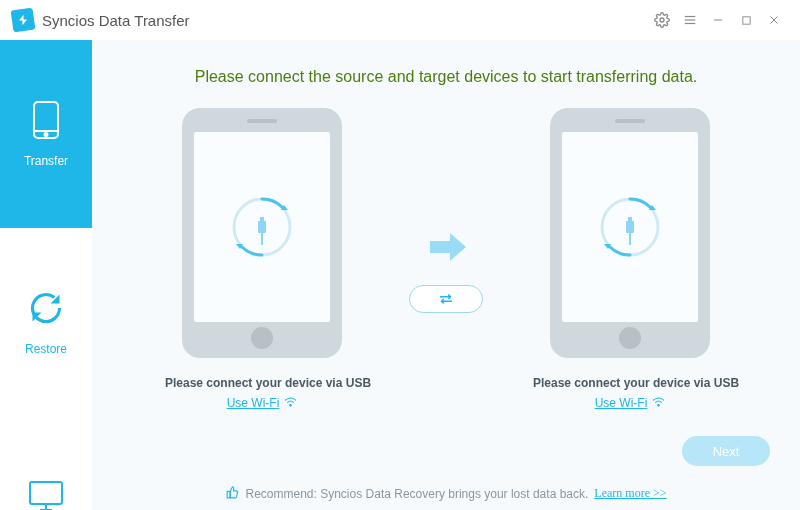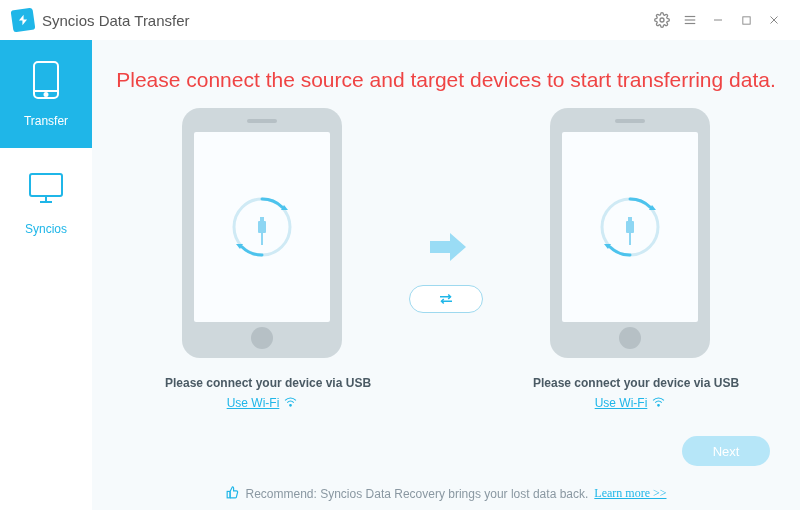--- a/index.html
+++ b/index.html
@@ -5,25 +5,25 @@
 * { margin: 0; padding: 0; box-sizing: border-box; font-family: "Segoe UI", Arial, sans-serif; }
 body { width: 800px; height: 510px; background: #fff; overflow: hidden; }
 .titlebar { height: 40px; display: flex; align-items: center; padding: 0 12px; color: #555; }
 .logo { width: 22px; height: 22px; margin-right: 8px; background: #1fb6e8; border-radius: 3px; display: flex; align-items: center; justify-content: center; transform: rotate(-8deg); }
 .logo svg { transform: rotate(8deg); }
 .title-text { font-size: 15px; color: #555; }
 .titlebar-spacer { flex: 1; }
 .titlebar-btn { width: 28px; height: 28px; display: flex; align-items: center; justify-content: center; cursor: pointer; color: #888; font-size: 14px; }
 .body { display: flex; height: 470px; }
 .sidebar { width: 92px; display: flex; flex-direction: column; }
-.nav-item { flex: none; height: 108px; display: flex; flex-direction: column; align-items: center; justify-content: center; gap: 14px; cursor: pointer; color: #1fb6e8; font-size: 12px; }
+.nav-item { flex: none; height: 188px; display: flex; flex-direction: column; align-items: center; justify-content: center; gap: 14px; cursor: pointer; color: #1fb6e8; font-size: 12px; }
 .nav-item.active { background: #1fb6e8; color: #fff; }
 .nav-icon { width: 40px; height: 40px; display: flex; align-items: center; justify-content: center; }
 .main { flex: 1; background: #f6fafc; position: relative; padding: 28px 0 0 0; }
-.headline { text-align: center; color: #ef4444; font-size: 21px; margin-bottom: 16px; }
+.headline { text-align: center; color: #4d7c0f; font-size: 16px; margin-bottom: 22px; }
 .devices-row { display: flex; align-items: center; justify-content: center; gap: 32px; }
 .device-col { width: 230px; display: flex; flex-direction: column; align-items: center; }
 .phone { width: 160px; height: 250px; background: #cfd8dc; border-radius: 18px; padding: 24px 12px 36px 12px; position: relative; display: flex; flex-direction: column; align-items: center; }
 .phone-inner { width: 100%; flex: 1; background: #fafdff; border-radius: 2px; display: flex; align-items: center; justify-content: center; }
 .phone-speaker { position: absolute; top: 11px; width: 30px; height: 4px; background: #b6c0c5; border-radius: 2px; }
 .phone-home { position: absolute; bottom: 9px; width: 22px; height: 22px; background: #b6c0c5; border-radius: 50%; }
 .spinner-wrap { position: relative; width: 72px; height: 72px; display: flex; align-items: center; justify-content: center; }
 .conn-msg { margin-top: 18px; font-size: 12px; font-weight: 600; color: #4a5a64; padding-left: 12px; }
 .wifi-link { margin-top: 6px; font-size: 12px; color: #1fb6e8; text-decoration: underline; cursor: pointer; display: flex; gap: 5px; }
 .center-col { display: flex; flex-direction: column; align-items: center; gap: 16px; margin-top: 24px; }
@@ -83,20 +83,31 @@
         <svg width="28" height="40" viewBox="0 0 28 40" fill="none" stroke="#fff" stroke-width="2">
             <rect x="2" y="2" width="24" height="36" rx="4"></rect>
             <line x1="2" y1="31" x2="26" y2="31"></line>
             <circle cx="14" cy="34.5" r="1.5" fill="#fff"></circle>
           </svg>
       </div>
       <span>Transfer</span>
     </div>
     <div class="nav-item">
       <div class="nav-icon">
+        <svg width="36" height="36" viewBox="0 0 24 24" fill="none" stroke="#1fb6e8" stroke-width="2">
+            <path d="M21 12a9 9 0 1 1-3.4-7"></path>
+            <polyline points="21 3 21 9 15 9" fill="#1fb6e8" stroke="none"></polyline>
+            <path d="M3 12a9 9 0 0 0 15 6.7"></path>
+            <polyline points="3 21 3 15 9 15" fill="#1fb6e8" stroke="none"></polyline>
+          </svg>
+      </div>
+      <span>Restore</span>
+    </div>
+    <div class="nav-item">
+      <div class="nav-icon">
         <svg width="36" height="32" viewBox="0 0 36 32" fill="none" stroke="#1fb6e8" stroke-width="2">
             <rect x="2" y="2" width="32" height="22" rx="2"></rect>
             <line x1="12" y1="30" x2="24" y2="30"></line>
             <line x1="18" y1="24" x2="18" y2="30"></line>
           </svg>
       </div>
       <span>Syncios</span>
     </div>
   </div>
 

